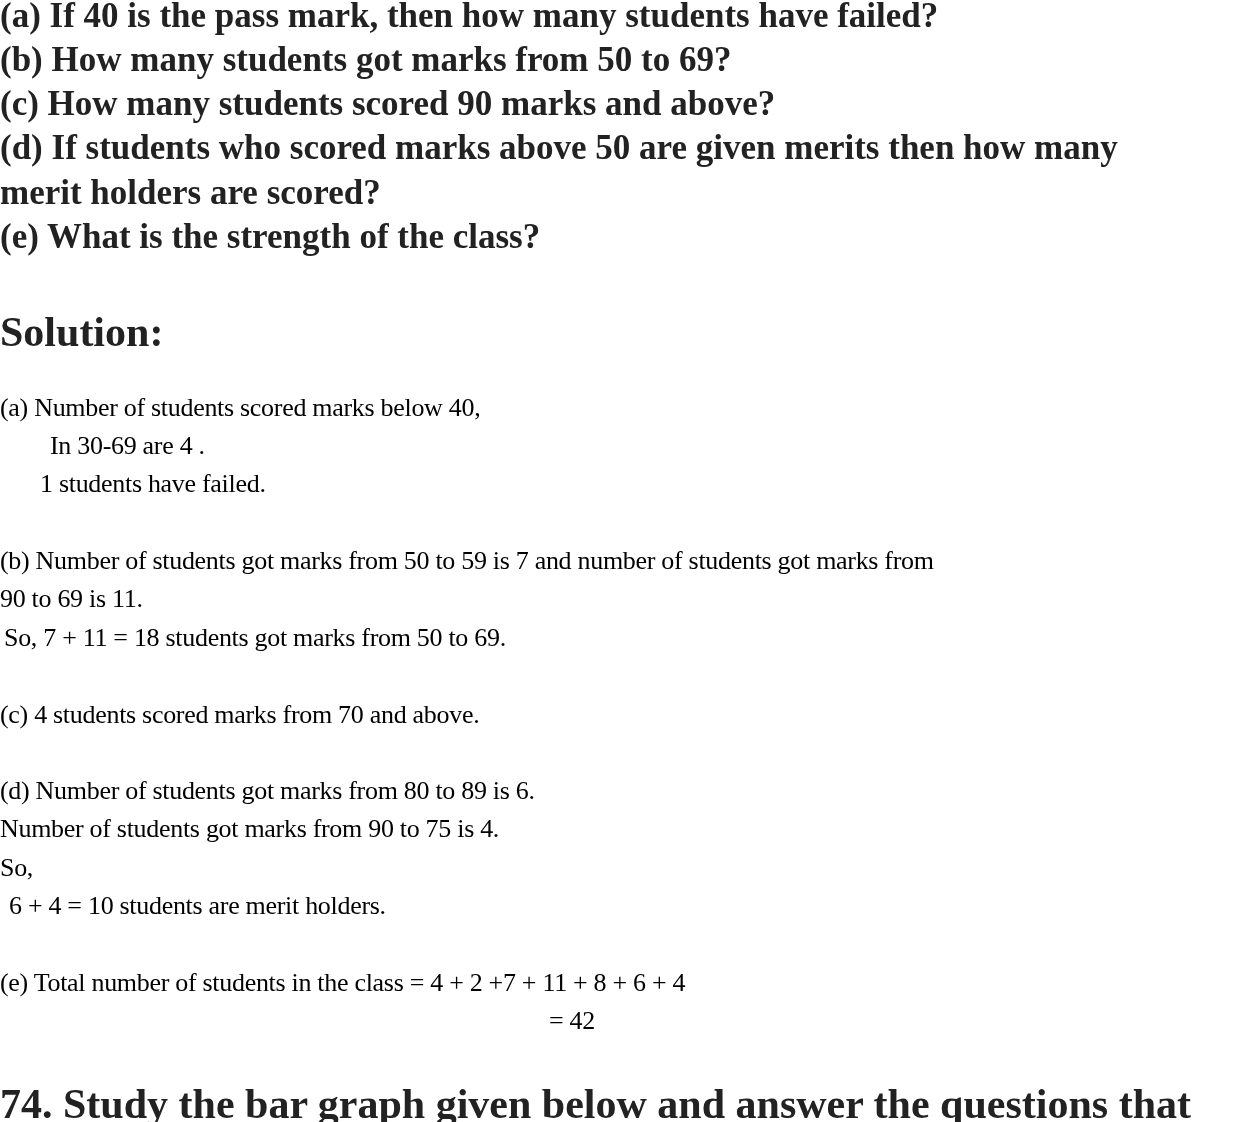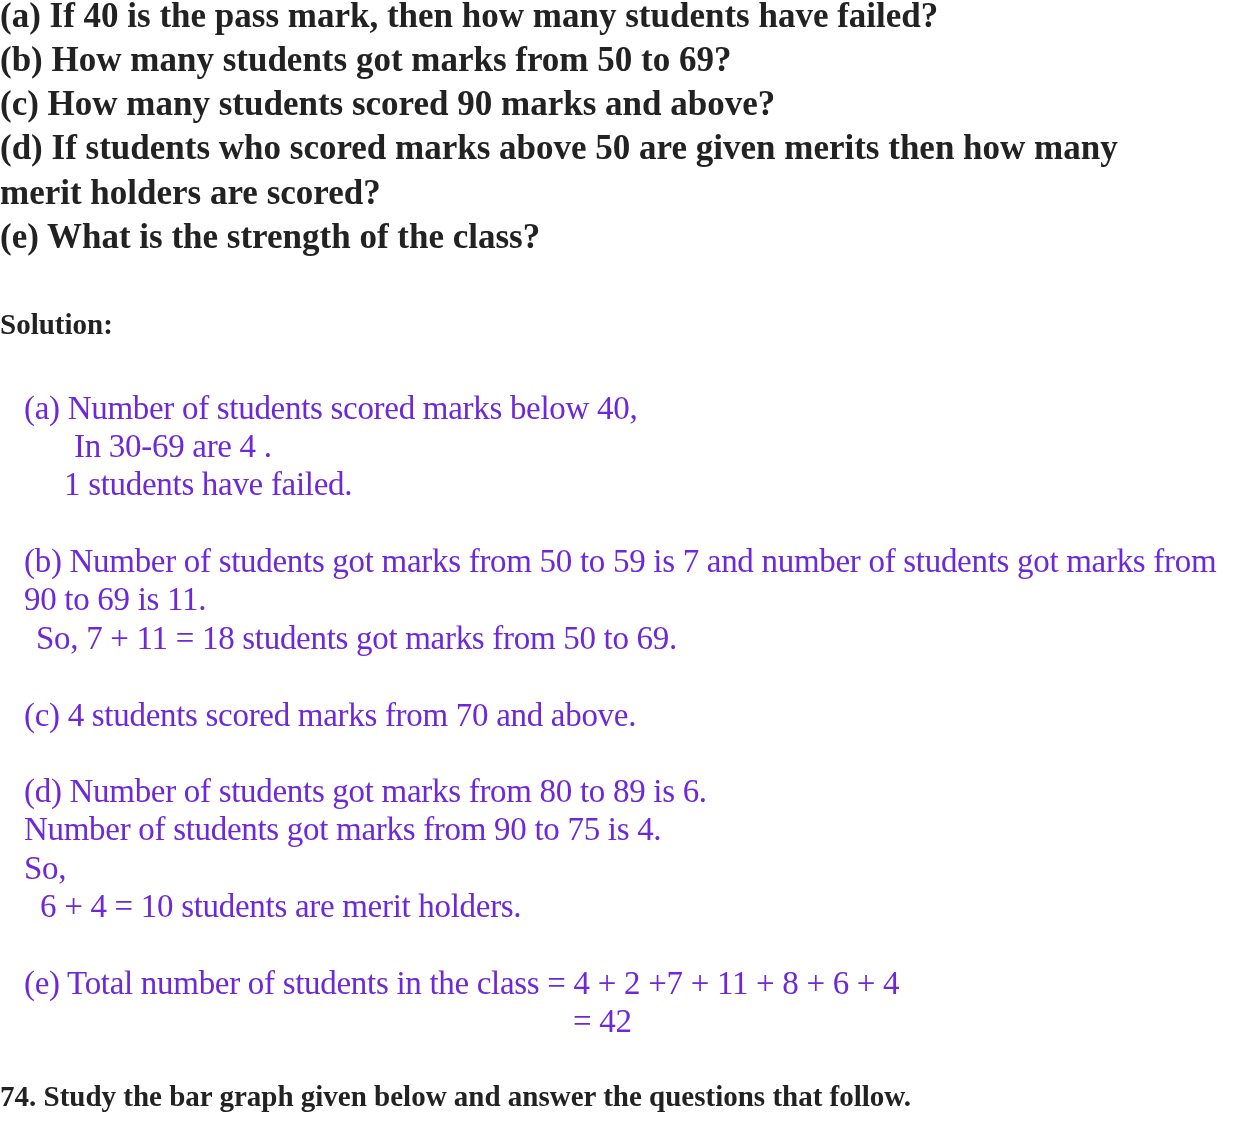--- a/index.html
+++ b/index.html
@@ -1,22 +1,22 @@
 <!DOCTYPE html>
 <html><head>
 <meta charset="utf-8">
 <style>
   html, body { margin: 0; padding: 0; background: #ffffff; }
   body {
     width: 1241px; height: 1122px; overflow: hidden; position: relative;
     font-family: "Liberation Serif", "DejaVu Serif", serif; color: #1a1a1a;
   }
   .q { position: absolute; left: 0; font-weight: bold; font-size: 35px; line-height: 44px; white-space: nowrap; color: #222; }
-  .h { position: absolute; left: 0; font-weight: bold; font-size: 29px; color: #222; }
-  .s { position: absolute; font-size: 33px; line-height: 38px; white-space: nowrap; color: #6d28d9; letter-spacing: -0.3px; margin-left: 24px; }
+  .h { position: absolute; left: 0; font-weight: bold; font-size: 42px; color: #222; }
+  .s { position: absolute; font-size: 26px; line-height: 38px; white-space: nowrap; color: #000000; letter-spacing: -0.3px; }
 </style>
 </head>
 <body>
 
 <div>
   <div class="q" style="top:-6px">(a) If 40 is the pass mark, then how many students have failed?</div>
   <div class="q" style="top:38px">(b) How many students got marks from 50 to 69?</div>
   <div class="q" style="top:82px">(c) How many students scored 90 marks and above?</div>
   <div class="q" style="top:126px">(d) If students who scored marks above 50 are given merits then how many</div>
   <div class="q" style="top:171px">merit holders are scored?</div>
@@ -25,26 +25,26 @@
 
 <div class="h" style="top:308px">Solution:</div>
 
 <div>
   <div class="s" style="left:0;top:389px">(a) Number of students scored marks below 40,</div>
   <div class="s" style="left:50px;top:427px">In 30-69 are 4 .</div>
   <div class="s" style="left:40px;top:465px">1 students have failed.</div>
 
   <div class="s" style="left:0;top:542px">(b) Number of students got marks from 50 to 59 is 7 and number of students got marks from</div>
   <div class="s" style="left:0;top:580px">90 to 69 is 11.</div>
-  <div class="s" style="left:12px;top:619px">So, 7 + 11 = 18 students got marks from 50 to 69.</div>
+  <div class="s" style="left:4px;top:619px">So, 7 + 11 = 18 students got marks from 50 to 69.</div>
 
   <div class="s" style="left:0;top:696px">(c) 4 students scored marks from 70 and above.</div>
 
   <div class="s" style="left:0;top:772px">(d) Number of students got marks from 80 to 89 is 6.</div>
   <div class="s" style="left:0;top:810px">Number of students got marks from 90 to 75 is 4.</div>
   <div class="s" style="left:0;top:849px">So,</div>
-  <div class="s" style="left:16px;top:887px">6 + 4 = 10 students are merit holders.</div>
+  <div class="s" style="left:9px;top:887px">6 + 4 = 10 students are merit holders.</div>
 
   <div class="s" style="left:0;top:964px">(e) Total number of students in the class = 4 + 2 +7 + 11 + 8 + 6 + 4</div>
   <div class="s" style="left:549px;top:1002px">= 42</div>
 </div>
 
 <div class="h" style="top:1080px">74. Study the bar graph given below and answer the questions that follow.</div>
 
 </body></html>

